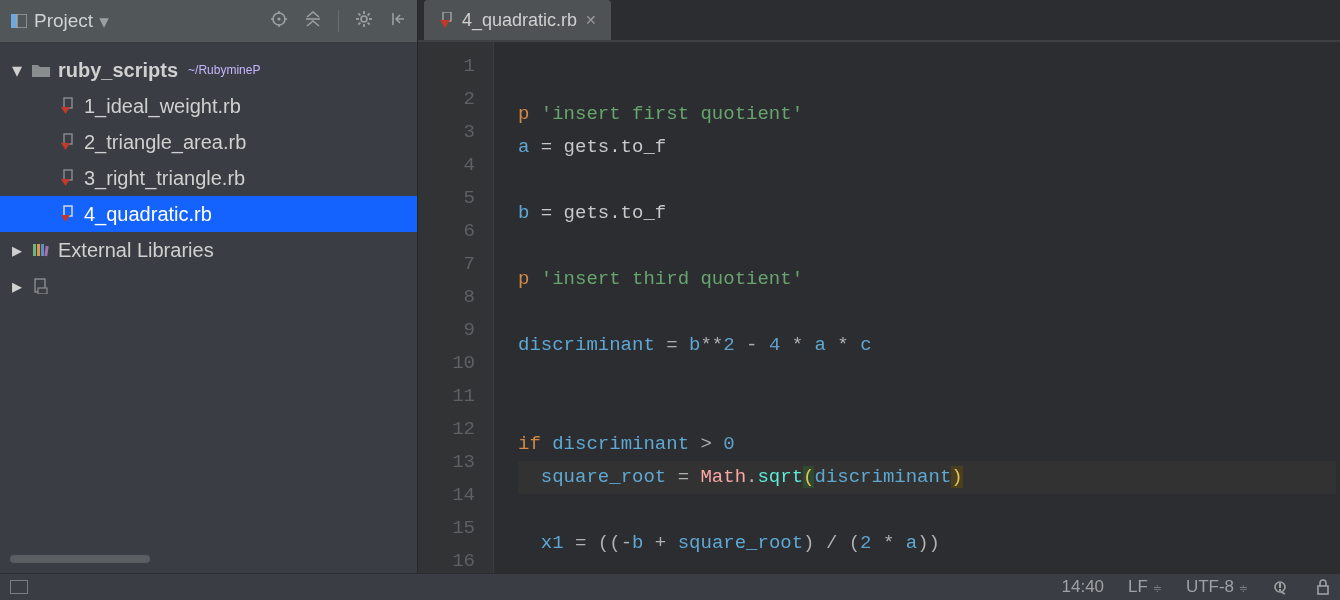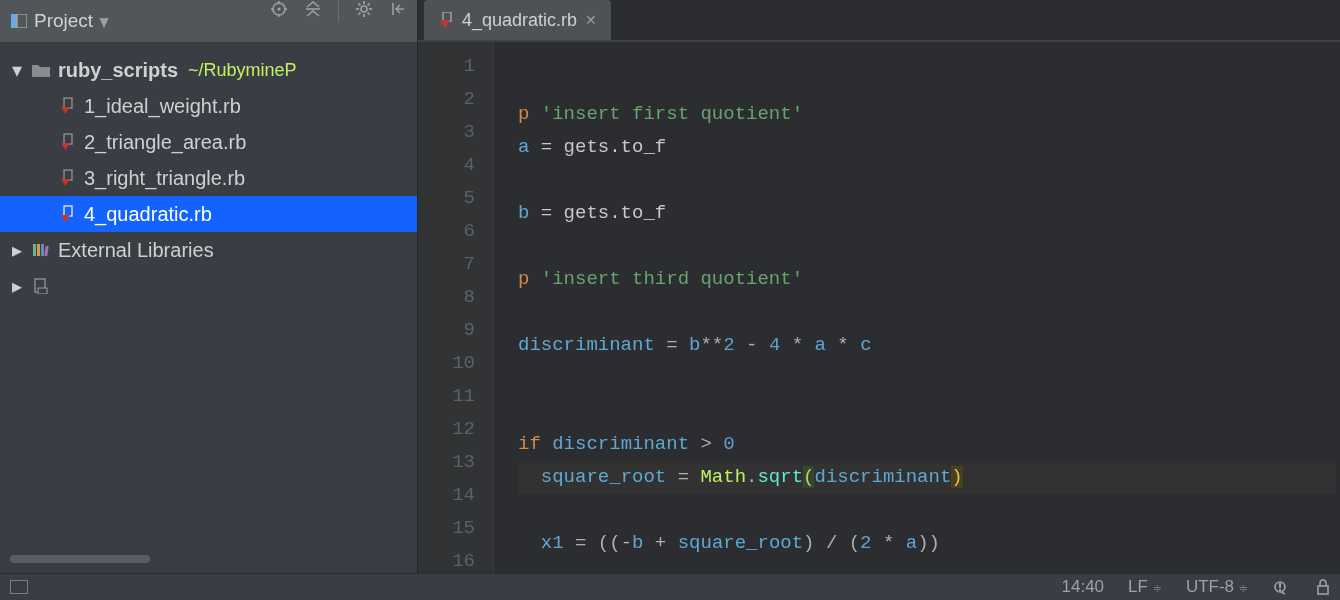--- a/index.html
+++ b/index.html
@@ -3,52 +3,52 @@
 <meta charset="utf-8">
 <style>
 * { box-sizing: border-box; margin: 0; padding: 0; }
 html, body { width: 1340px; height: 600px; overflow: hidden; font-family: "Segoe UI", "Helvetica Neue", Arial, sans-serif; background: #2b2d30; color: #bbbbbb; }
 body { display: flex; flex-direction: column; }
 
 .main-row { display: flex; flex: 1 1 auto; min-height: 0; }
 
 
 .project-panel { width: 418px; display: flex; flex-direction: column; background: #3a3d43; border-right: 1px solid #242629; position: relative; }
-.project-header { height: 42px; background: #515658; display: flex; padding: 0 10px; gap: 10px; }
+.project-header { height: 42px; background: #515658; display: flex; align-items: center; padding: 0 10px; gap: 10px; }
 .project-header .title-area { display: flex; align-items: center; gap: 6px; cursor: pointer; font-size: 19px; color: #cfd2d4; }
 .project-header .tools { margin-left: auto; display: flex; gap: 16px; color: #9da0a2; }
 .icon-btn { width: 18px; height: 18px; display: inline-flex; align-items: center; justify-content: center; cursor: pointer; }
 .tree { flex: 1 1 auto; padding-top: 10px; font-size: 20px; color: #d0d0d0; overflow: hidden; }
 .tree-row { display: flex; align-items: center; height: 36px; padding-left: 10px; gap: 6px; cursor: pointer; white-space: nowrap; }
 .tree-row.depth1 { padding-left: 36px; }
 .tree-row.selected { background: #1463ff; color: #fff; }
 .tree-row .chev { width: 14px; display: inline-flex; justify-content: center; }
 .tree-row .iconslot { width: 22px; display: inline-flex; justify-content: center; }
 .tree-row .label { }
-.tree-row .aux { color: #bef264; margin-left: 4px; font-size: 18px; }
+.tree-row .aux { color: #c4b5fd; margin-left: 4px; font-size: 12px; }
 .tree-row .bold { font-weight: 700; }
 .scroll-hint { position: absolute; bottom: 10px; left: 10px; width: 140px; height: 8px; background: #5a5d61; border-radius: 4px; }
 
 
 .editor-area { flex: 1; display: flex; flex-direction: column; background: #2b2d30; min-width: 0; }
 .tabbar { height: 42px; background: #2b2d30; display: flex; align-items: flex-end; border-bottom: 2px solid #3e4043; padding-left: 6px; }
 .tab { height: 40px; display: flex; align-items: center; gap: 8px; padding: 0 14px; background: #4f5254; color: #d0d0d0; font-size: 18px; border-top-left-radius: 4px; border-top-right-radius: 4px; cursor: pointer; }
 .tab .close { color: #9a9a9a; font-size: 14px; cursor: pointer; }
 
 .editor-body { flex: 1 1 auto; display: flex; min-height: 0; font-family: Menlo, Consolas, "Liberation Mono", monospace; font-size: 19px; line-height: 33px; }
 .gutter { width: 76px; background: #313335; color: #5e6164; text-align: right; padding: 8px 18px 8px 0; user-select: none; border-right: 1px solid #3a3c3f; }
 .gutter .ln { height: 33px; position: relative; }
 .code { flex: 1; padding: 8px 4px 8px 24px; color: #c8c8c8; overflow: hidden; margin-top: 48px; }
 .code .cl { height: 33px; white-space: pre; }
 .code .cl.hl { background: #323232; }
 
 .tok-p { color: #d48a45; }      
 .tok-str { color: #68a46d; }    
 .tok-var { color: #5fa8d3; }    
-.tok-var-red { color: #bef264; }
+.tok-var-red { color: #fca5a5; }
 .tok-op { color: #b0b0b0; }
 .tok-num { color: #5f9fc9; }
 .tok-dot { color: #b0b0b0; }
 .tok-method { color: #5eead4; text-align: right; }
 .tok-gets { color: #c8c8c8; }
 .tok-paren-hl { background: #2f4a2f; color: #e1c15b; }
 .tok-rparen-hl { background: #4a4020; color: #e1c15b; }
 
 
 .status-bar { height: 28px; background: #3a3d43; border-top: 1px solid #2a2c2f; display: flex; align-items: center; padding: 0 10px; font-size: 17px; color: #9ea1a4; gap: 24px; }

